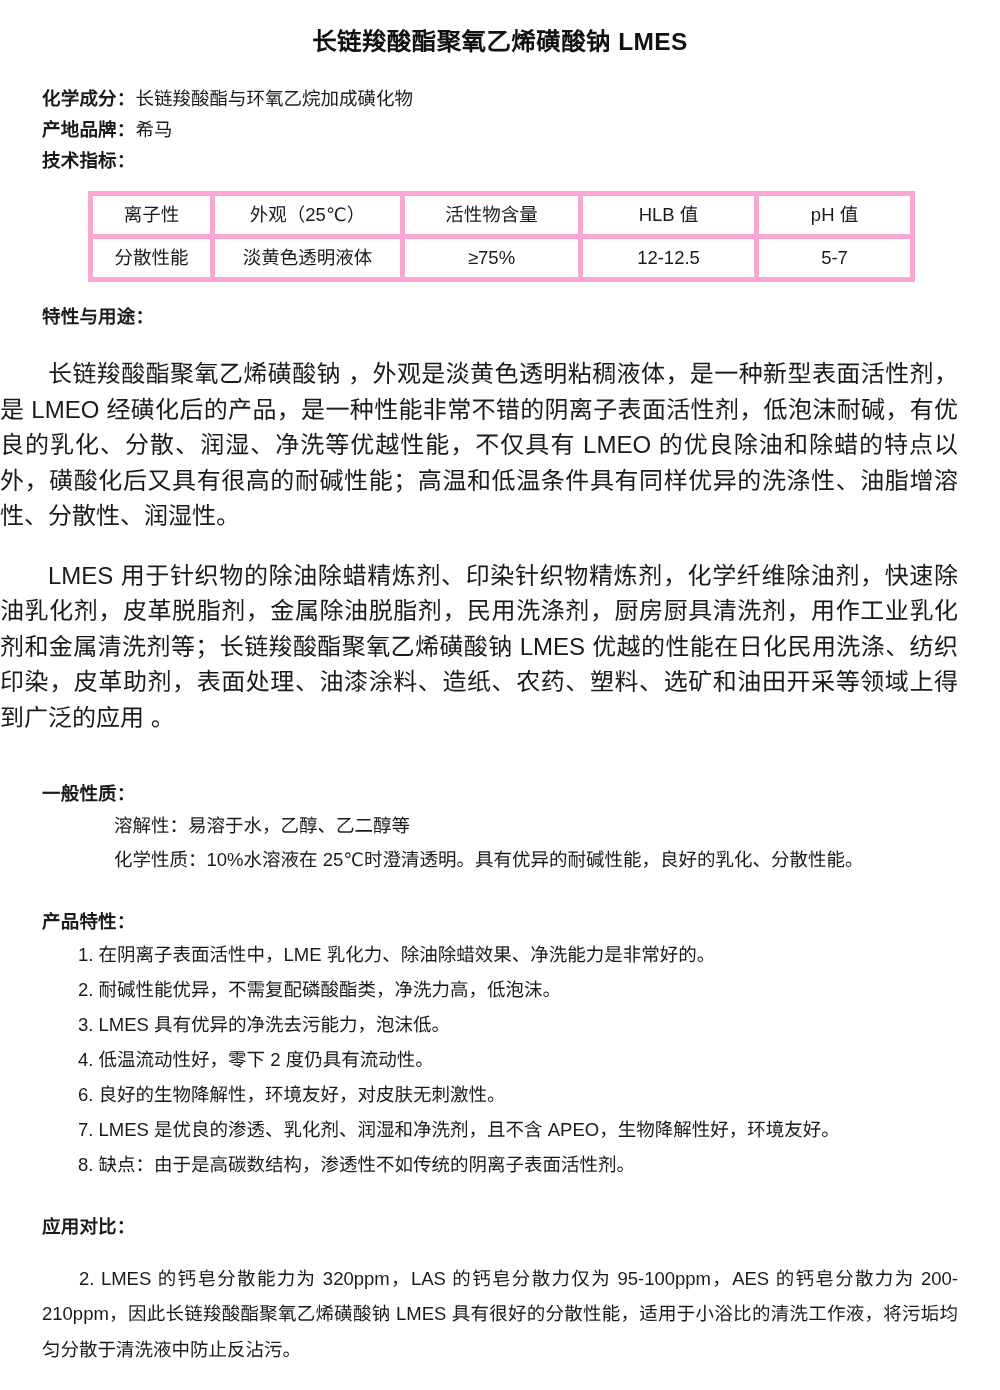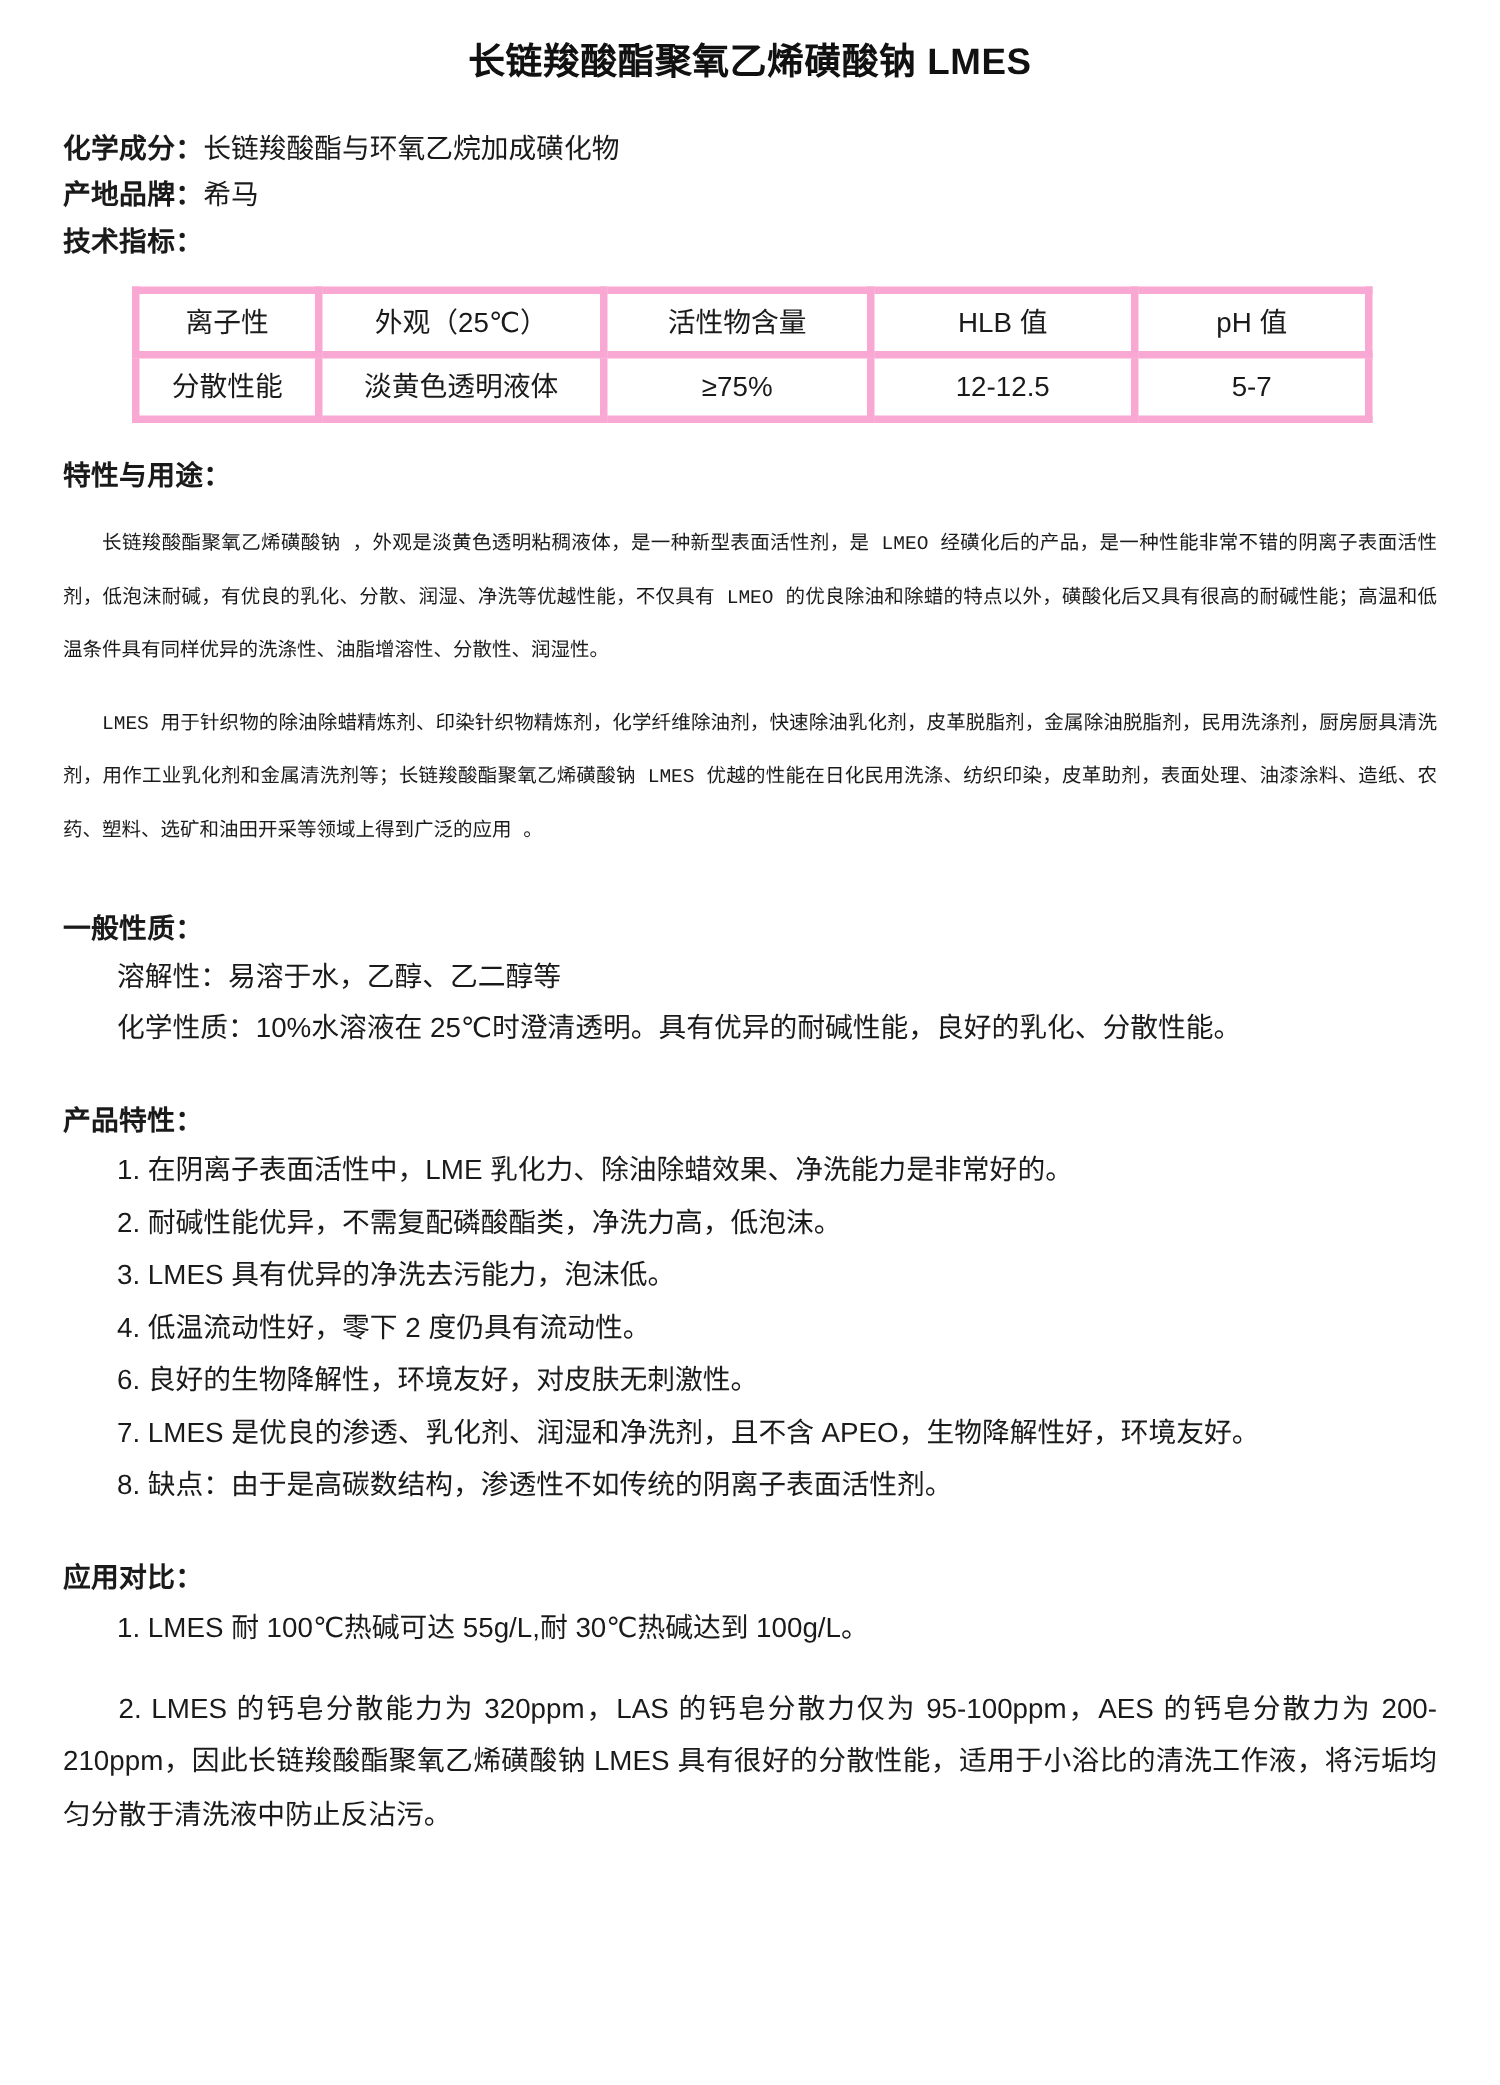--- a/index.html
+++ b/index.html
@@ -84,36 +84,34 @@
   .sec-heading {
     font-size: 18.5px;
     font-weight: bold;
     padding-left: 42px;
     line-height: 30px;
     letter-spacing: 0.2px;
   }
 
   
   .para {
-    font-size: 13px;
+    font-size: 24px;
     line-height: 35.5px;
-    padding-left: 42px;
     padding-right: 42px;
     text-align: justify;
     text-justify: inter-ideograph;
     text-indent: 2em;
     font-weight: normal;
-    font-family: Liberation Mono, monospace;
   }
 
   
   .sub-line {
     font-size: 18.5px;
     line-height: 34px;
-    padding-left: 78px;
+    padding-left: 114px;
     padding-right: 42px;
     font-weight: normal;
     white-space: nowrap;
   }
 
   
   .num-item {
     font-size: 18.5px;
     line-height: 35px;
     padding-left: 78px;
@@ -208,17 +206,16 @@
   <div class="num-item">3. LMES 具有优异的净洗去污能力，泡沫低。</div>
   <div class="num-item">4. 低温流动性好，零下 2 度仍具有流动性。</div>
   <div class="num-item">6. 良好的生物降解性，环境友好，对皮肤无刺激性。</div>
   <div class="num-item">7. LMES 是优良的渗透、乳化剂、润湿和净洗剂，且不含 APEO，生物降解性好，环境友好。</div>
   <div class="num-item">8. 缺点：由于是高碳数结构，渗透性不如传统的阴离子表面活性剂。</div>
 
   <div class="gap-lg"></div>
 
   <div class="sec-heading">应用对比：</div>
 
-  <div class="num-item">1. LMES 耐 100℃热碱可达 55g/L,耐 30℃热碱达到 100g/L。</div>
 
   <p class="num-item-wrap">2. LMES 的钙皂分散能力为 320ppm，LAS 的钙皂分散力仅为 95-100ppm，AES 的钙皂分散力为 200-210ppm，因此长链羧酸酯聚氧乙烯磺酸钠 LMES 具有很好的分散性能，适用于小浴比的清洗工作液，将污垢均匀分散于清洗液中防止反沾污。</p>
 
 </div>
 
 </body></html>

